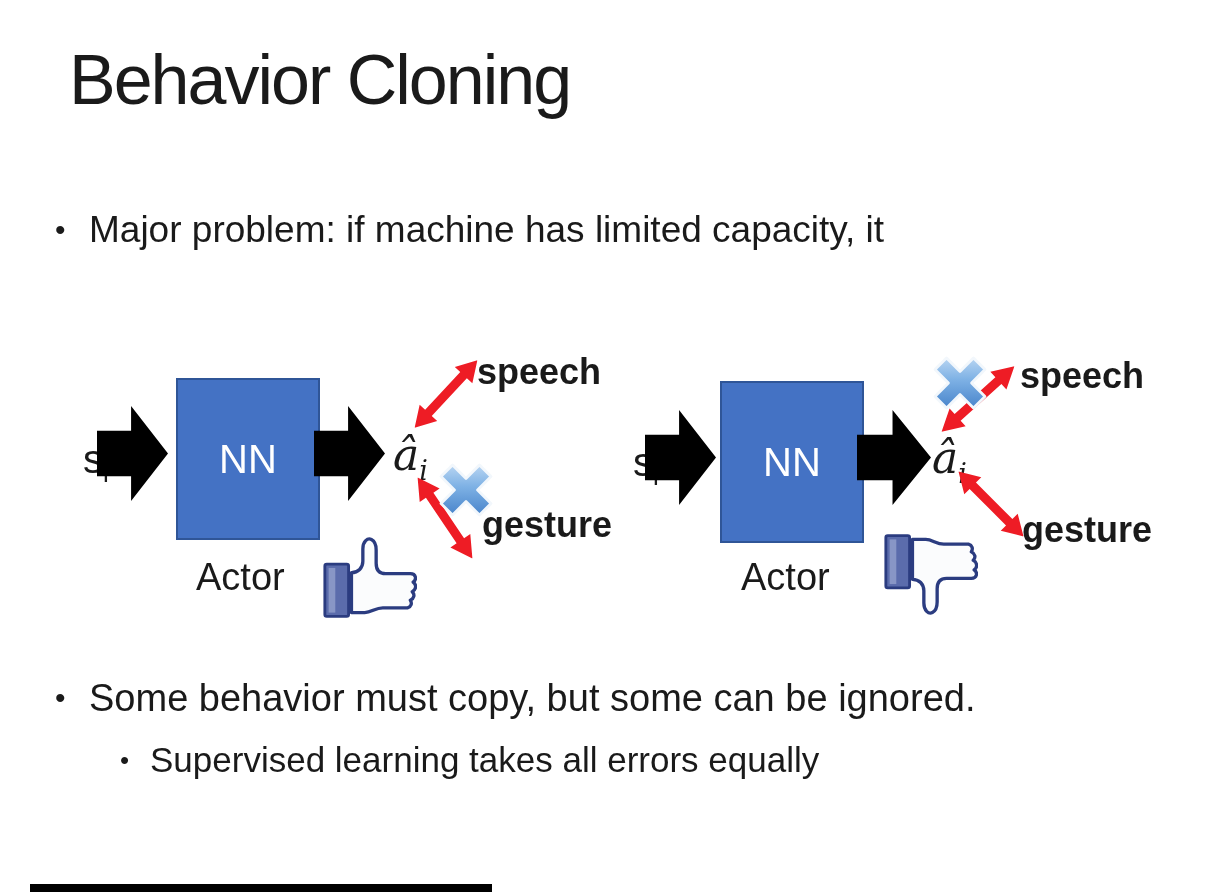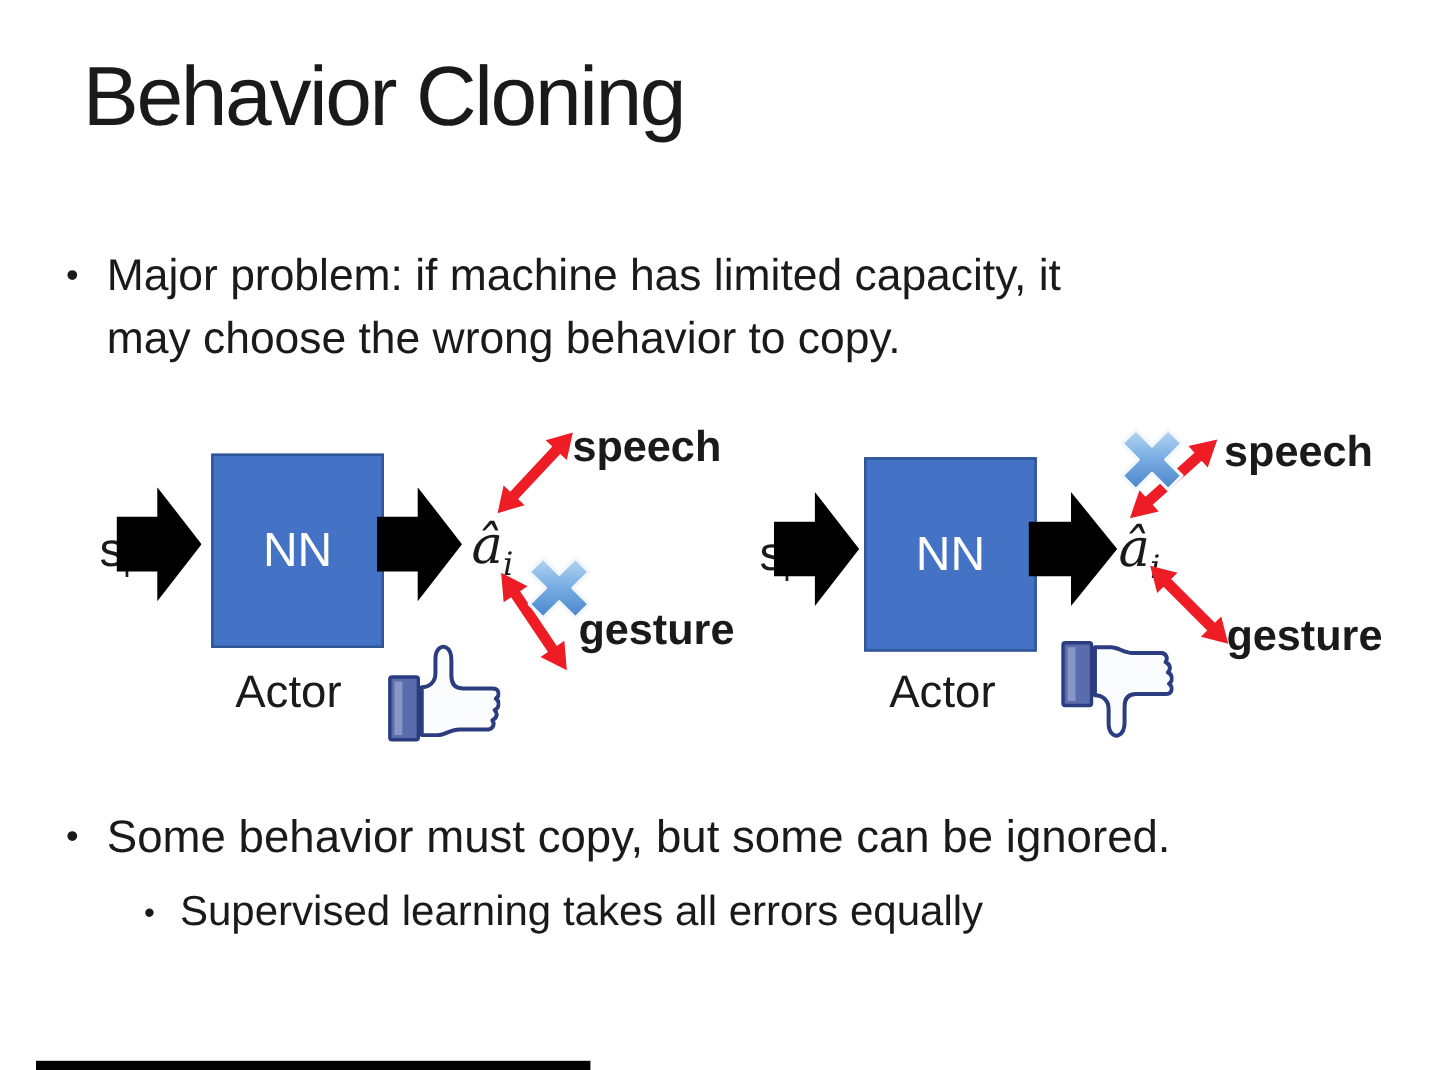--- a/index.html
+++ b/index.html
@@ -56,21 +56,20 @@
     </linearGradient>
   </defs>
 </svg>
 
 <div class="abs slide-title">Behavior Cloning</div>
 
 <div class="abs bullet b1">
   <span class="dot">•</span>
   <span class="btext">
     <span class="line">Major problem: if machine has limited capacity, it</span>
-    <span class="line">may choose the wrong behavior to copy.</span>
   </span>
 </div>
 
 <div class="abs sym" style="left:40px;top:429px;"><span>s</span><sub>i</sub></div>
 
 <div class="abs barrow" style="left:97px;top:406px;width:71px;height:95px;"></div>
 
 <div class="abs nnbox" style="left:176px;top:378px;">
     <span>NN</span>
   </div>

